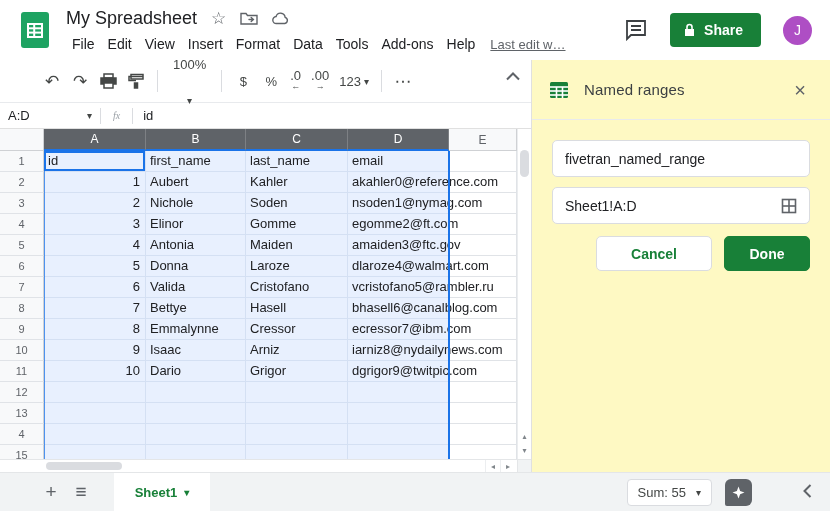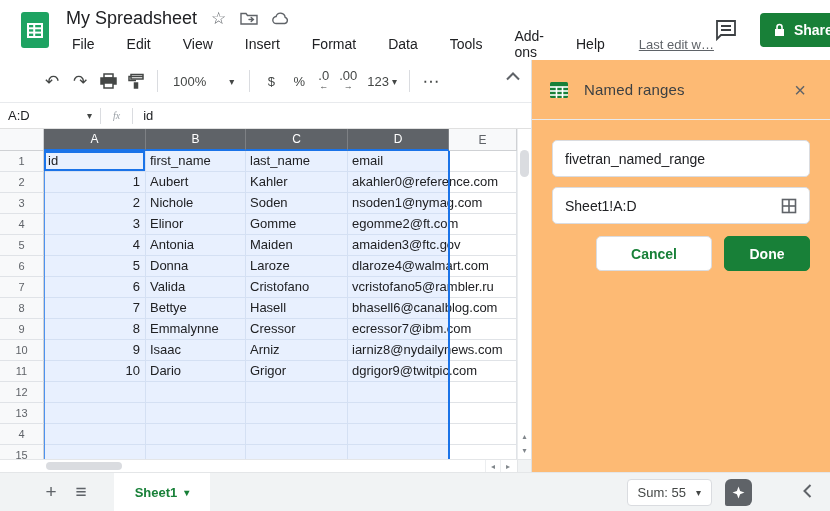--- a/index.html
+++ b/index.html
@@ -8,41 +8,41 @@
   .app { width:830px; height:511px; display:flex; flex-direction:column; position:relative; }
 
   
   .topbar { height:60px; display:flex; align-items:center; padding:0 18px 0 20px; flex:none; }
   .logo { width:30px; height:38px; flex:none; margin-right:16px; }
   .title-block { display:flex; flex-direction:column; justify-content:center; }
   .title-row { display:flex; align-items:center; gap:14px; height:28px; }
   .doc-title { font-size:18px; color:#202124; }
   .doc-icon { color:#5f6368; display:flex; align-items:center; }
   .star-glyph { font-size:17px; color:#5f6368; line-height:1; }
-  .menu-row { display:flex; align-items:center; gap:20px; height:24px; }
+  .menu-row { display:flex; align-items:center; gap:1px; height:24px; }
   .menu-item { font-size:14px; color:#202124; padding:2px 6px; border-radius:3px; cursor:default; }
   .last-edit { font-size:13px; color:#5f6368; text-decoration:underline; margin-left:8px; white-space:nowrap; }
   .topbar-right { margin-left:auto; display:flex; align-items:center; gap:22px; }
   .share-btn { background:#188038; color:#fff; border:none; border-radius:4px; height:34px;
     padding:0 18px 0 14px; font-size:14px; font-weight:700; display:flex; align-items:center; gap:9px;
     font-family:"Liberation Sans", sans-serif; }
   .avatar { width:29px; height:29px; border-radius:50%; background:#ae4ec4; color:#fff;
     font-size:14px; display:flex; align-items:center; justify-content:center; }
 
   
   .body-row { display:flex; flex:1; min-height:0; }
   .left-col { width:531px; flex:none; display:flex; flex-direction:column; }
   
   .toolbar { height:43px; flex:none; display:flex; align-items:center; padding-left:38px;
     border-bottom:1px solid #e8eaed; position:relative; color:#444746; }
   .tb { display:flex; align-items:center; justify-content:center; height:28px; min-width:28px;
     border-radius:4px; color:#444746; font-size:15px; }
   .tb.glyph { font-size:17px; }
   .tb-sep { width:1px; height:22px; background:#dadce0; margin:0 7px; }
-  .zoom-sel { display:flex; align-items:center; gap:23px; font-size:13px; padding:0 8px; color:#444746; }
+  .zoom-sel { display:flex; align-items:center; gap:23px; font-size:13px; padding:0 8px; color:#444746;flex-direction:column; }
   .caret { font-size:10px; color:#444746; }
   .dec { display:flex; flex-direction:column; align-items:center; line-height:10px; font-size:13px; padding:0 5px; }
   .dec .arr { font-size:9px; color:#444746; }
   .fmt123 { font-size:13px; display:flex; align-items:center; gap:3px; padding:0 5px; }
   .tb-collapse { position:absolute; right:10px; top:12px; }
 
   
   .formula-bar { height:26px; flex:none; display:flex; align-items:center; border-bottom:1px solid #e0e0e0; font-size:13px; }
   .name-box { width:100px; flex:none; display:flex; align-items:center; justify-content:space-between; padding:0 8px; }
   .fx-sep { width:1px; height:16px; background:#dadce0; }
@@ -75,21 +75,21 @@
 
   
   .hscroll-row { height:13px; flex:none; border-top:1px solid #e4e6e8; position:relative; background:#fff; }
   .hthumb { position:absolute; left:46px; top:2px; width:76px; height:8px; background:#dadce0; border-radius:4px; }
   .hbtn { position:absolute; top:0; bottom:0; width:15px; color:#80868b; font-size:8px; display:flex;
     align-items:center; justify-content:center; border-left:1px solid #eceef0; }
   .hbtn.left { right:31px; } .hbtn.right { right:16px; }
   .hcorner { position:absolute; right:0; top:0; bottom:0; width:14px; background:#f1f3f4; border-left:1px solid #e4e6e8; }
 
   
-  .panel { flex:1; border-left:1px solid #e0e0e0; background:#fdba74; display:flex; flex-direction:column; }
+  .panel { flex:1; border-left:1px solid #e0e0e0; background:#fef9c3; display:flex; flex-direction:column; }
   .panel-header { height:60px; flex:none; display:flex; align-items:center; padding:0 20px 0 16px;
     border-bottom:1px solid #e8eaed; }
   .panel-title { font-size:15px; color:#3c4043; margin-left:14px; letter-spacing:.2px; }
   .panel-close { margin-left:auto; font-size:20px; color:#5f6368; line-height:1; padding:2px 4px; cursor:default; }
   .panel-body { padding:20px 20px 0 20px; }
   .panel-input { height:37px; border:1px solid #dadce0; border-radius:5px; display:flex; align-items:center;
     padding:0 12px; font-size:14px; color:#202124; margin-bottom:10px; background:#fff; justify-content:space-between; }
   .panel-actions { display:flex; justify-content:flex-end; gap:12px; margin-top:12px; }
   .btn { height:35px; border-radius:5px; font-size:14px; font-weight:700; display:flex; align-items:center;
     justify-content:center; font-family:"Liberation Sans", sans-serif; }

